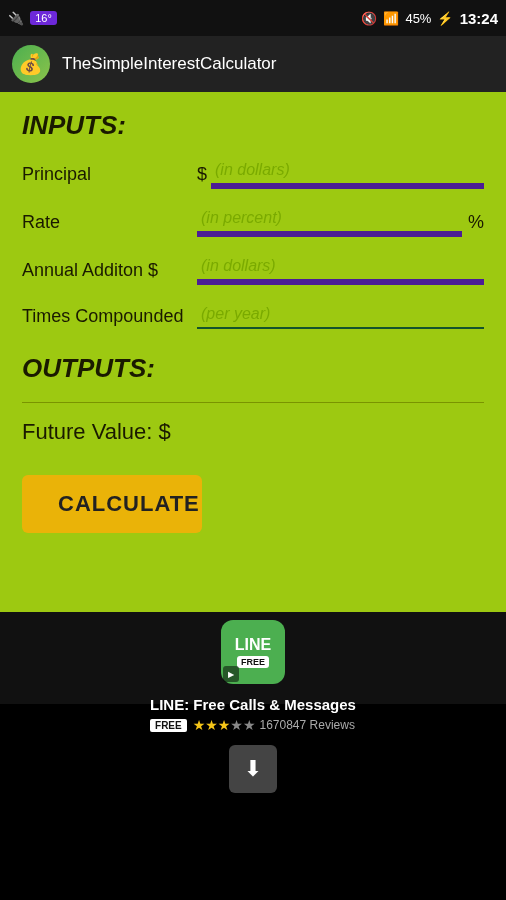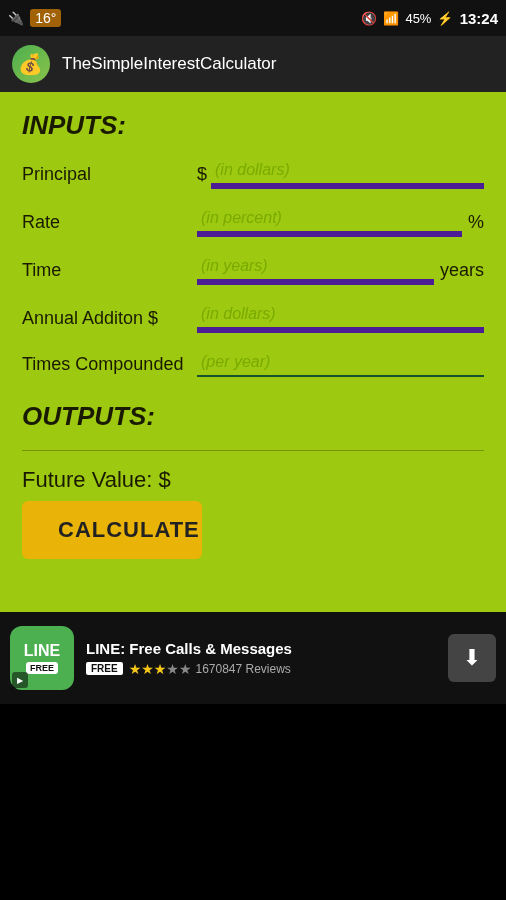--- a/index.html
+++ b/index.html
@@ -31,25 +31,25 @@
     .status-right {
       display: flex;
       align-items: center;
       gap: 6px;
       font-size: 13px;
     }
     .usb-icon, .temp-badge {
       font-size: 12px;
     }
     .temp-badge {
-      background: #a16207;
+      background: #6d28d9;
       padding: 1px 5px;
       border-radius: 3px;
       color: #fff;
-      font-size: 14px;
+      font-size: 11px;
     }
     .time {
       font-size: 15px;
       font-weight: bold;
       color: #fff;
     }
 
     
     .app-bar {
       width: 506px;
@@ -132,20 +132,21 @@
     }
     .unit-label {
       font-size: 18px;
       color: #1a1a00;
       margin-left: 6px;
       font-weight: 500;
     }
 
     .outputs-section {
       margin-top: 24px;
+      margin-bottom: 22px;
     }
     .future-value-row {
       font-size: 22px;
       color: #1a1a00;
       margin-top: 12px;
       font-weight: 500;
     }
 
     .calculate-btn {
       background: #eab308;
@@ -166,20 +167,21 @@
     
     .ad-banner {
       width: 506px;
       height: 92px;
       background: #111;
       display: flex;
       align-items: center;
       padding: 8px 10px;
       gap: 12px;
       position: relative;
+      flex-direction: column;
     }
     .ad-icon {
       width: 64px;
       height: 64px;
       background: #4caf50;
       border-radius: 12px;
       display: flex;
       flex-direction: column;
       align-items: center;
       justify-content: center;
@@ -311,27 +313,20 @@
   
   <div class="input-row">
     <span class="input-label">Rate</span>
     <div class="input-wrapper">
       <input type="text" class="text-input" placeholder="(in percent)" style="">
     </div>
     <span class="unit-label">%</span>
   </div>
 
   
-  <div class="input-row">
-    <span class="input-label">Time</span>
-    <div class="input-wrapper">
-      <input type="text" class="text-input" placeholder="(in years)" style="">
-    </div>
-    <span class="unit-label">years</span>
-  </div>
 
   
   <div class="input-row">
     <span class="input-label">Annual Additon $</span>
     <div class="input-wrapper">
       <input type="text" class="text-input" placeholder="(in dollars)" style="">
     </div>
   </div>
 
   

